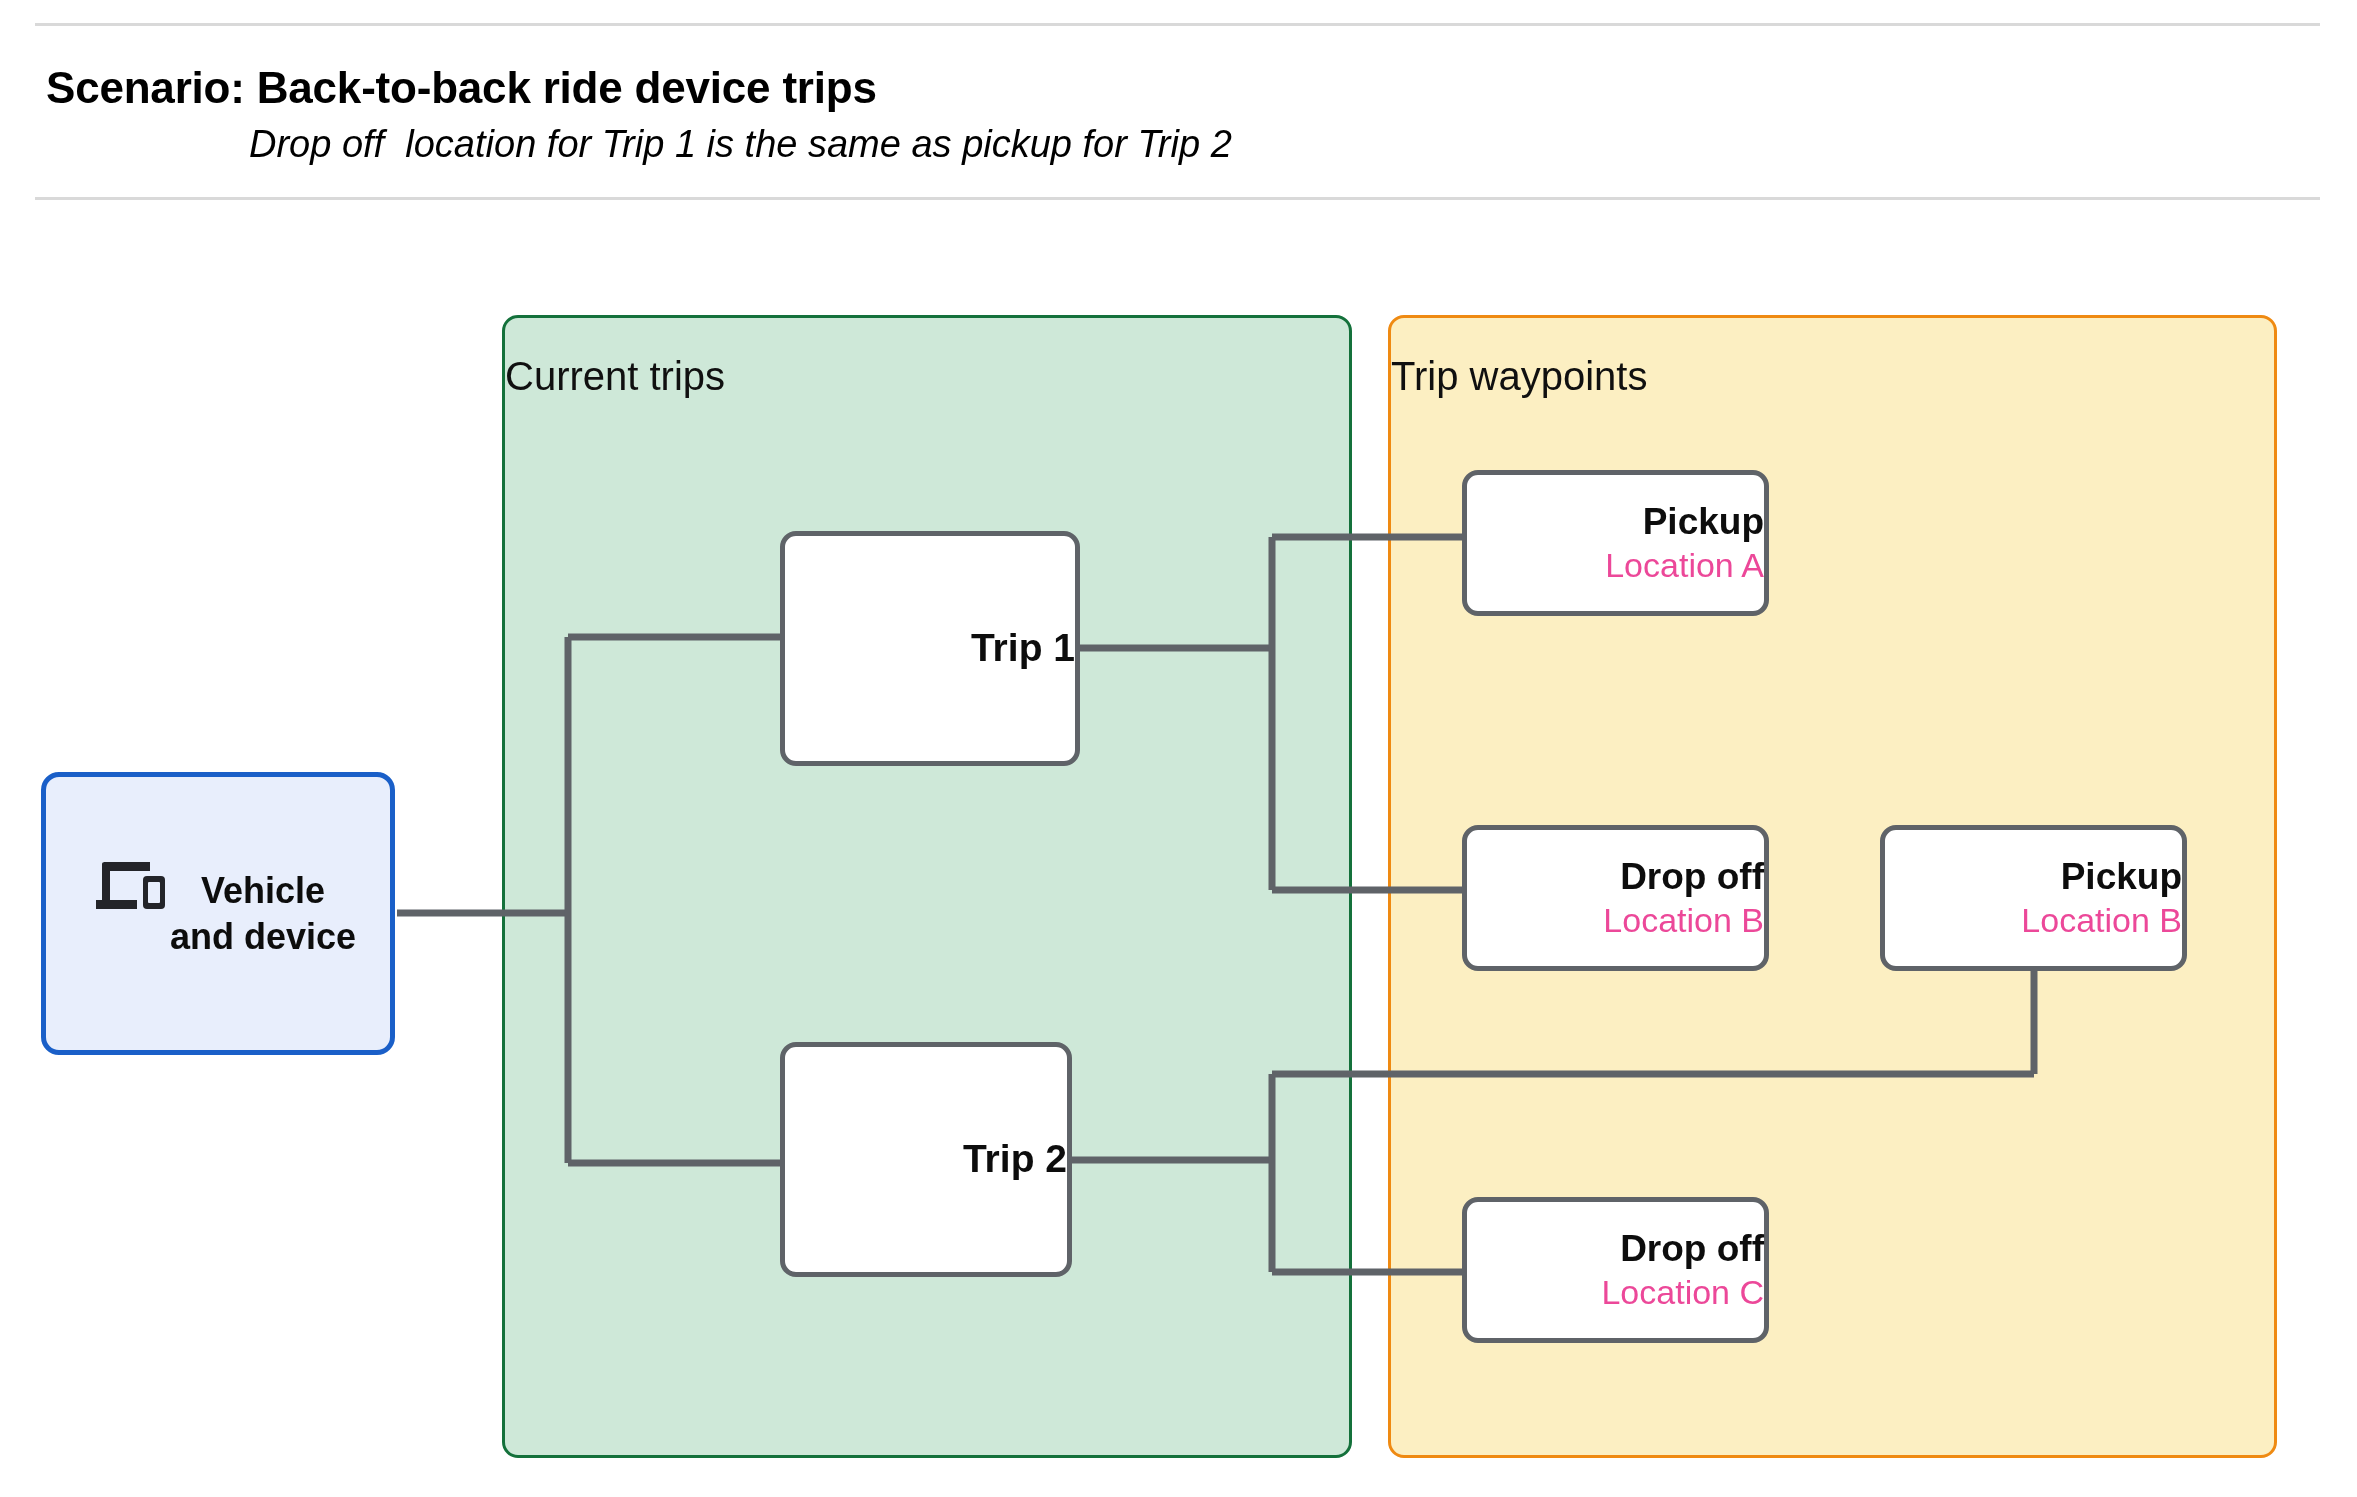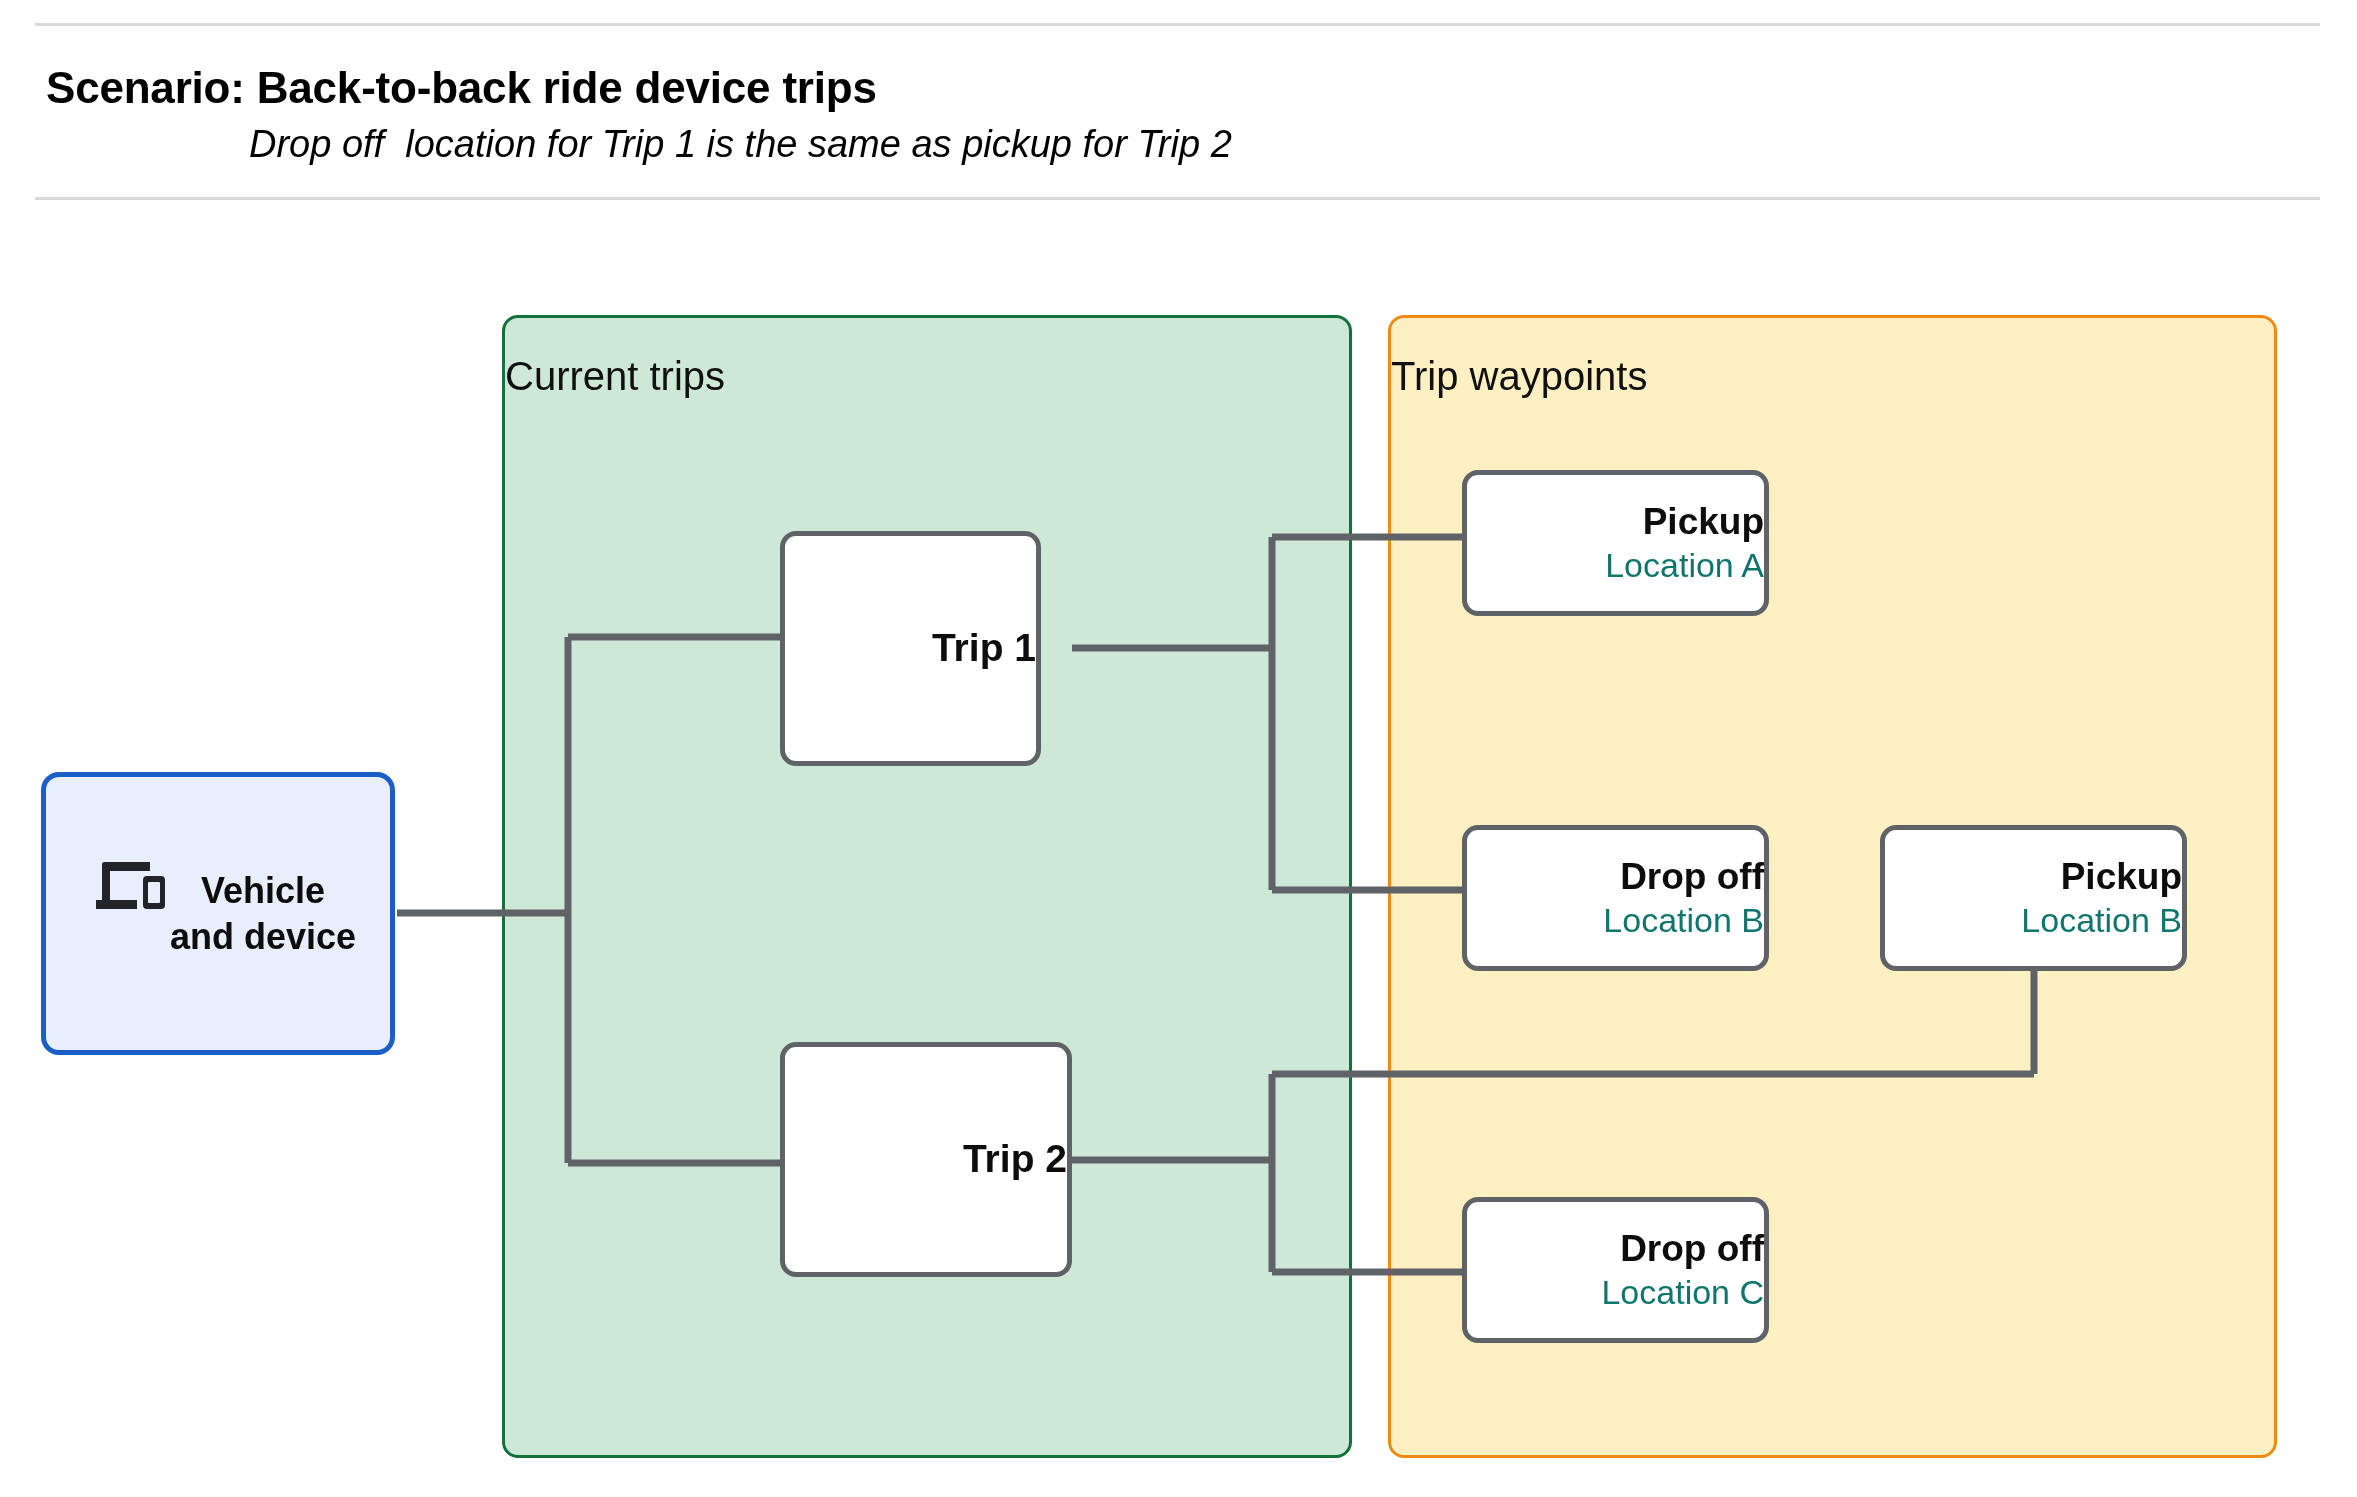--- a/index.html
+++ b/index.html
@@ -110,27 +110,27 @@
   }
   .node .title {
     font-size: 37px;
     font-weight: 700;
     color: #0d0d0d;
     line-height: 1.18;
   }
   .node .sub {
     font-size: 34px;
     font-weight: 400;
-    color: #0f766e;
+    color: #ec4899;
     line-height: 1.2;
     margin-top: 2px;
   }
 
   
-  #node-trip-1 { left: 780px;  top: 531px;  width: 261px; height: 235px; }
+  #node-trip-1 { left: 780px;  top: 531px;  width: 300px; height: 235px; }
   #node-trip-2 { left: 780px;  top: 1042px; width: 292px; height: 235px; }
   #node-trip-1 .title,
   #node-trip-2 .title { font-size: 39px; }
 
   
   #node-pickup-a   { left: 1462px; top: 470px;  width: 307px; height: 146px; }
   #node-dropoff-b  { left: 1462px; top: 825px;  width: 307px; height: 146px; }
   #node-pickup-b   { left: 1880px; top: 825px;  width: 307px; height: 146px; }
   #node-dropoff-c  { left: 1462px; top: 1197px; width: 307px; height: 146px; }
 

